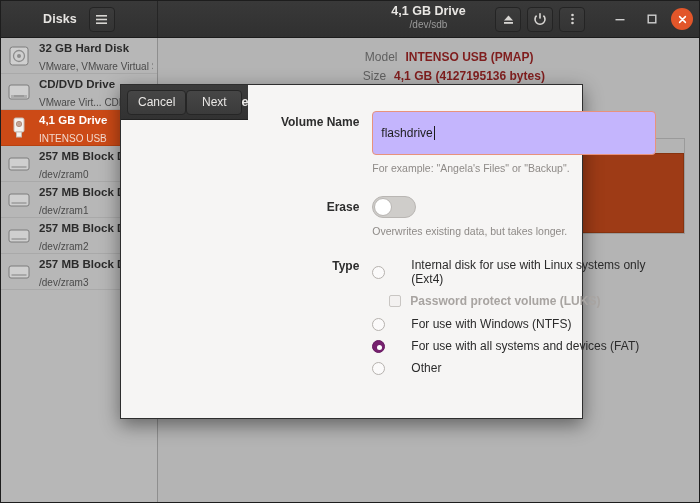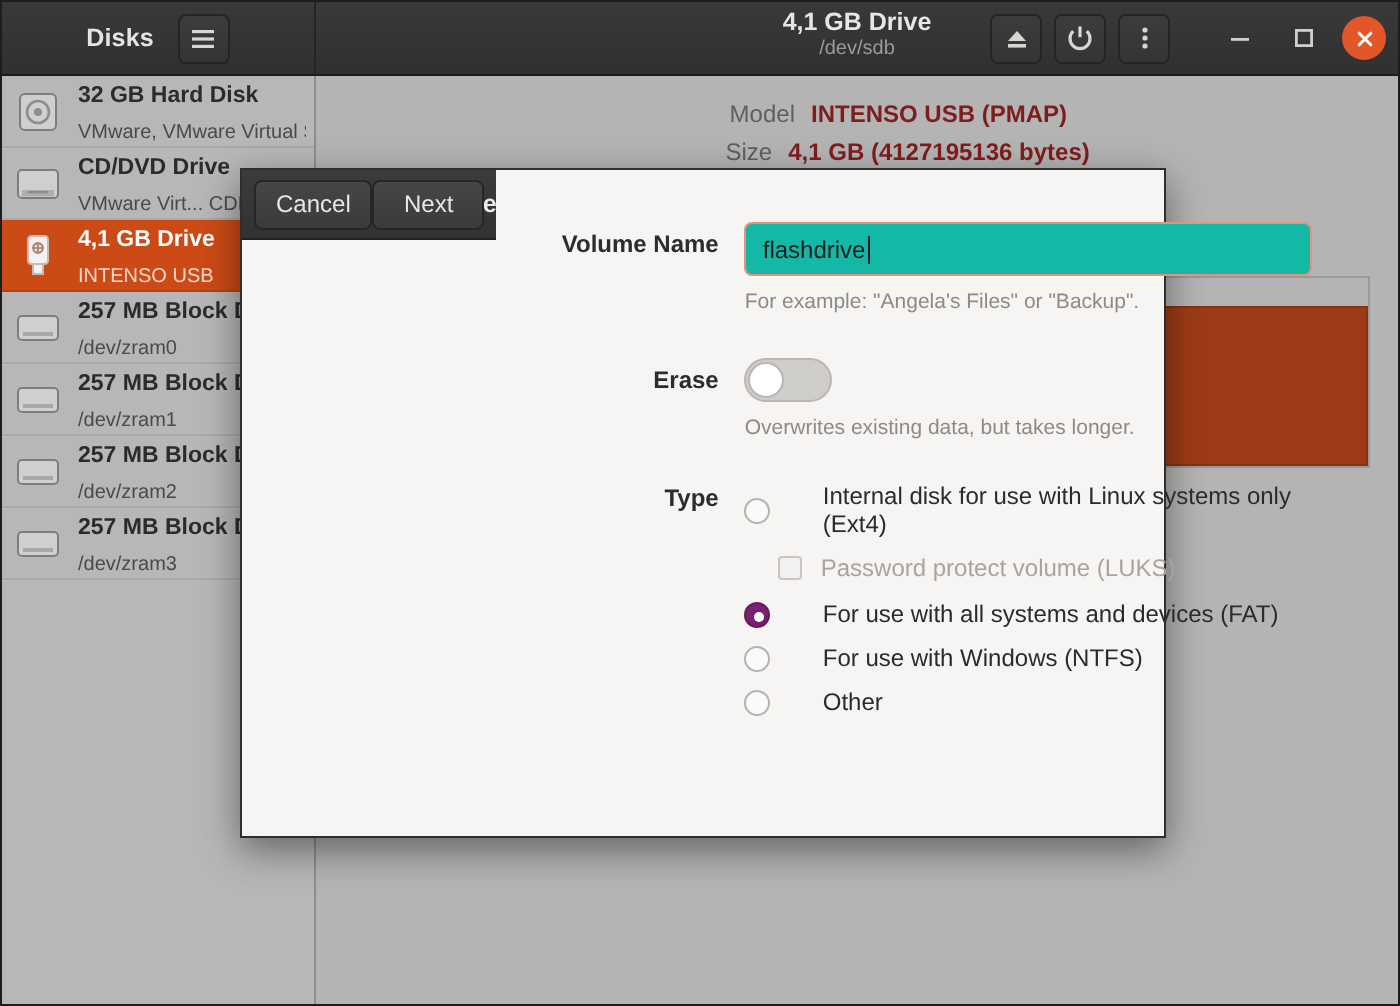--- a/index.html
+++ b/index.html
@@ -163,22 +163,22 @@
   .frow { display: flex; margin-bottom: 2px; }
   .flabel {
     width: 108px; flex: 0 0 108px;
     text-align: right; padding-right: 13px; padding-top: 4px;
     font-size: 12px; color: #2d2d2d; font-weight: bold;
   }
   .fctl { flex: 1; padding-right: 24px; }
   .hint { font-size: 10.5px; color: #8e8a87; margin-top: 7px; }
 
   .textinput {
-    width: 284px; height: 27px;
-    background: #14b8a6;
+    width: 284px; height: 44px;
+    background: #c4b5fd;
     border: 1px solid #e8927c; border-radius: 4px;
     display: flex; align-items: center;
     padding: 0 8px; font-size: 12px; color: #1c1c1c;
     cursor: text;
   }
   .caret {
     display: inline-block; width: 1px; height: 14px;
     background: #1c1c1c; margin-left: 1px;
   }
 
@@ -206,20 +206,21 @@
   .radio.on::after {
     content: ""; position: absolute;
     left: 4px; top: 4px; width: 5px; height: 5px;
     border-radius: 50%; background: #ffffff;
   }
   .radio-lbl { font-size: 12px; color: #2b2b2b; }
 
   .check-row {
     display: flex; align-items: center; gap: 9px;
     margin: 0 0 9px 17px;
+    font-weight: bold;
   }
   .checkbox {
     width: 12px; height: 12px; flex: 0 0 12px;
     border: 1px solid #c9c6c3; background: #f3f1f0; border-radius: 2px;
   }
   .check-lbl { font-size: 12px; color: #a8a4a1; }
 </style>
 </head>
 <body>
 
@@ -440,27 +441,27 @@
             <span class="radio"></span>
             <span class="radio-lbl">Internal disk for use with Linux systems only (Ext4)</span>
           </div>
 
           <div class="check-row">
             <span class="checkbox"></span>
             <span class="check-lbl">Password protect volume (LUKS)</span>
           </div>
 
           <div class="radio-row">
+            <span class="radio"></span>
+            <span class="radio-lbl">For use with Windows (NTFS)</span>
+          </div>
+
+          <div class="radio-row">
             <span class="radio on"></span>
             <span class="radio-lbl">For use with all systems and devices (FAT)</span>
-          </div>
-
-          <div class="radio-row">
-            <span class="radio"></span>
-            <span class="radio-lbl">For use with Windows (NTFS)</span>
           </div>
 
           <div class="radio-row">
             <span class="radio"></span>
             <span class="radio-lbl">Other</span>
           </div>
 
         </div>
       </div>
 

